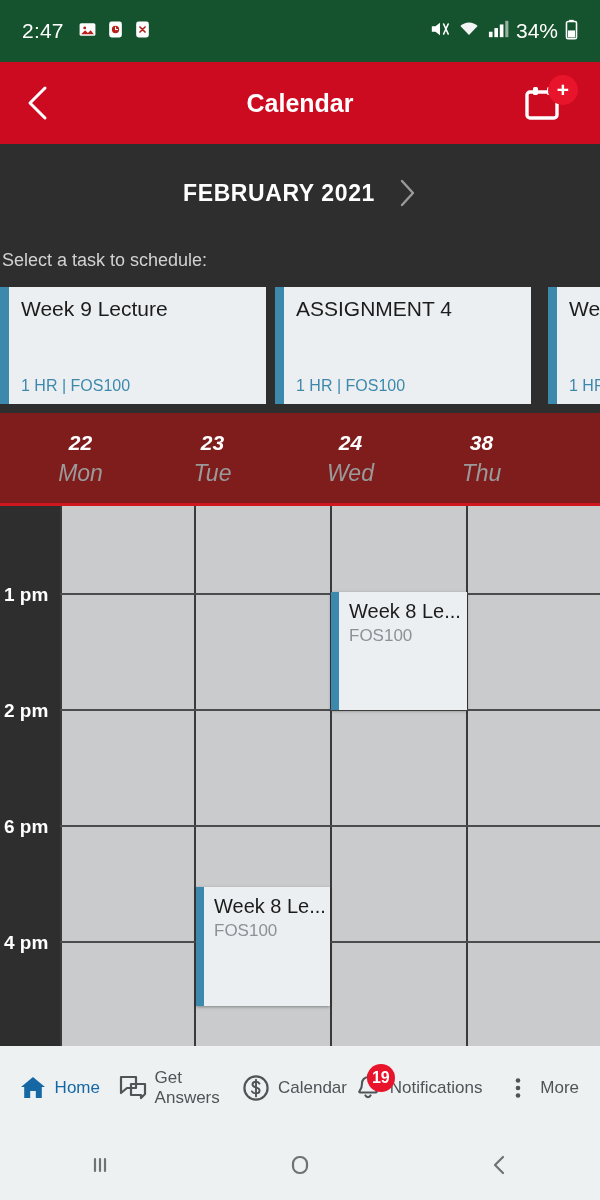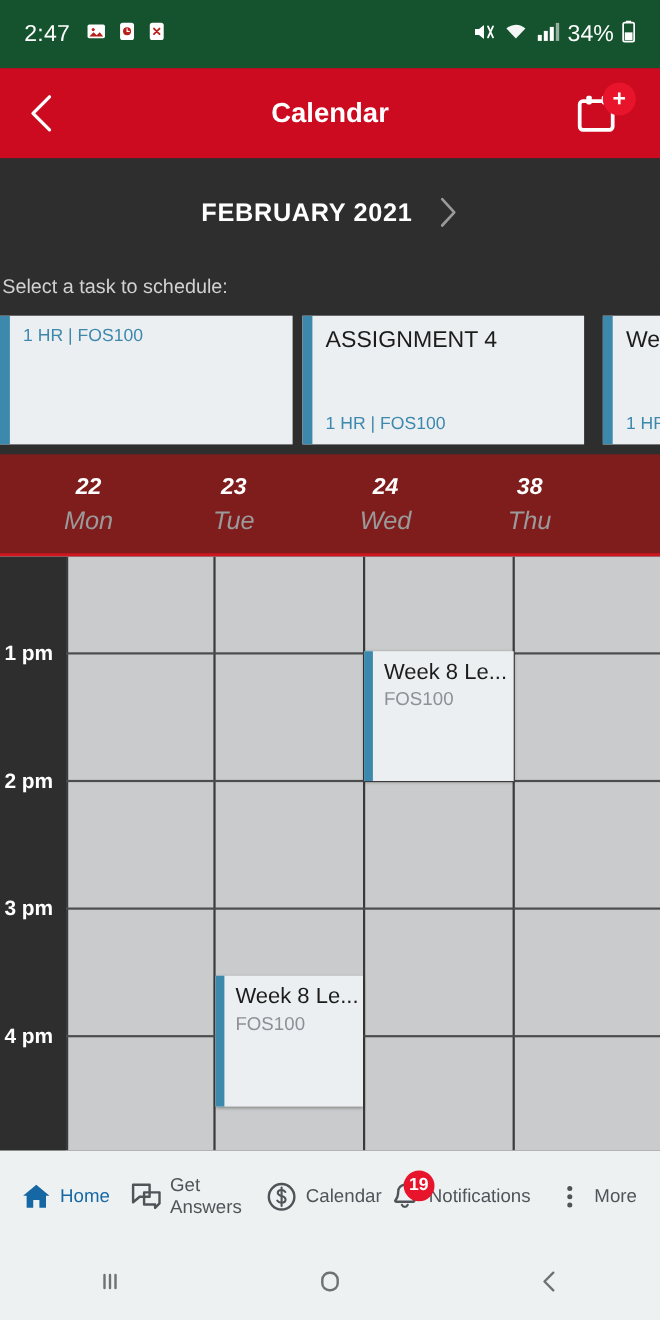--- a/index.html
+++ b/index.html
@@ -224,20 +224,21 @@
         </svg>
     </span>
   </div>
 
   <div class="select-prompt">Select a task to schedule:</div>
 
   <div class="tasks">
       <div class="task-card" style="left: 0px; width: 266px;">
         <div class="task-accent"></div>
         <div class="task-body">
+          <div class="task-title">Week 9 Lecture</div>
           <div class="task-meta">1 HR | FOS100</div>
         </div>
       </div>
       <div class="task-card" style="left: 275px; width: 256px;">
         <div class="task-accent"></div>
         <div class="task-body">
           <div class="task-title">ASSIGNMENT 4</div>
           <div class="task-meta">1 HR | FOS100</div>
         </div>
       </div>
@@ -267,21 +268,21 @@
         <span class="day-num">38</span>
         <span class="day-name">Thu</span>
       </div>
     </div>
   <div class="red-rule"></div>
 
   <div class="grid-wrap">
     <div class="gutter">
         <div class="hour-label" style="top: 78px;">1 pm</div>
         <div class="hour-label" style="top: 194px;">2 pm</div>
-        <div class="hour-label" style="top: 310px;">3 pm</div>
+        <div class="hour-label" style="top: 310px;">6 pm</div>
         <div class="hour-label" style="top: 426px;">4 pm</div>
       </div>
   <div class="vline" style="left: 60px;"></div>
       <div class="vline" style="left: 194px;"></div>
       <div class="vline" style="left: 330px;"></div>
       <div class="vline" style="left: 466px;"></div>
       <div class="hline" style="top: 87px;"></div>
       <div class="hline" style="top: 203px;"></div>
       <div class="hline" style="top: 319px;"></div>
       <div class="hline" style="top: 435px;"></div>

